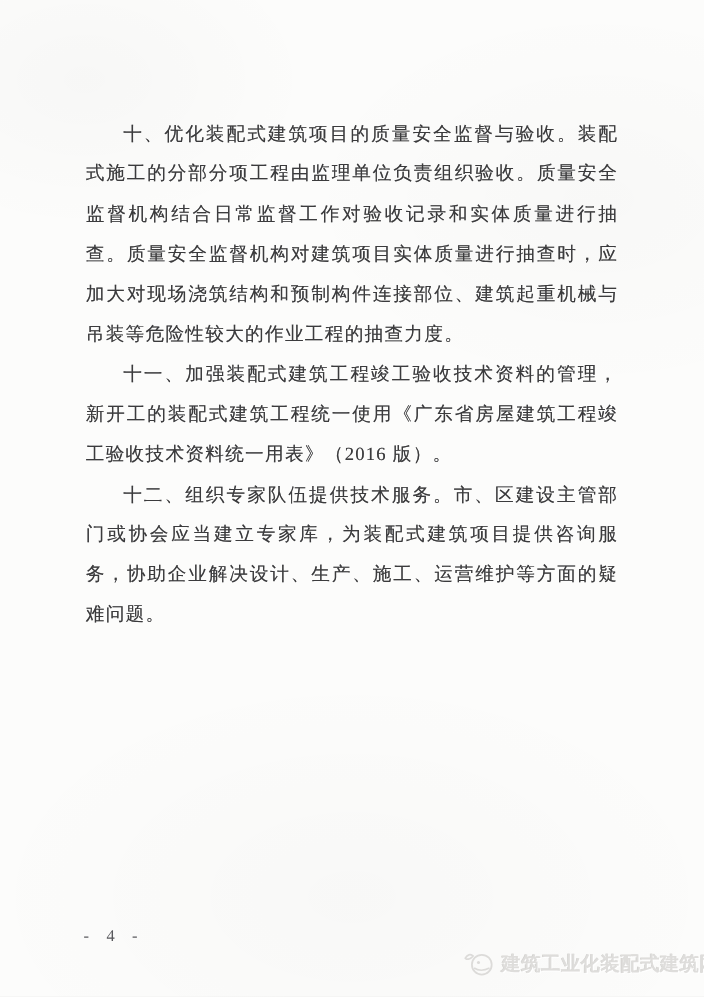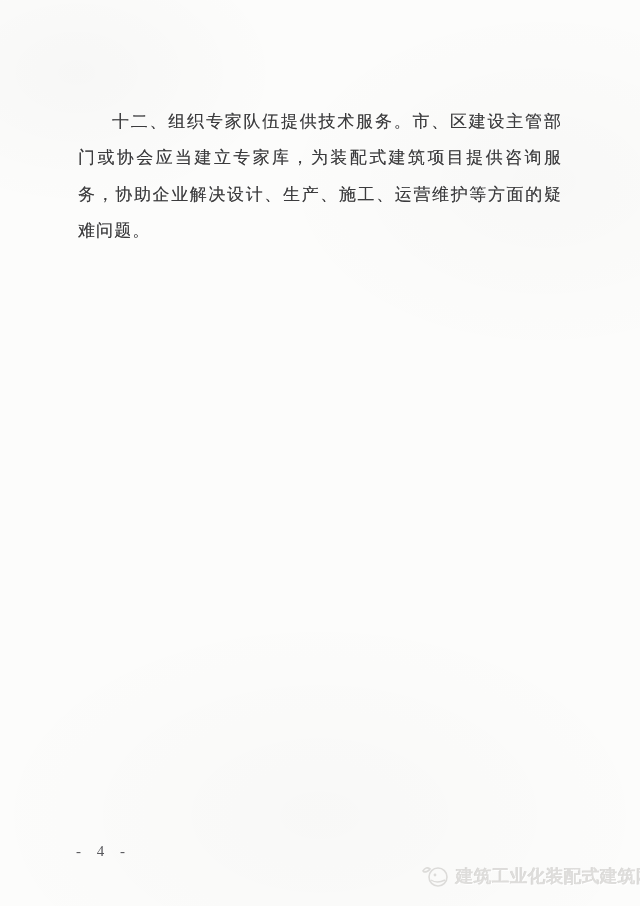--- a/index.html
+++ b/index.html
@@ -70,20 +70,22 @@
     text-shadow: 1px 1px 0 #ffffff, -0.5px -0.5px 0 #cfcecc;
     white-space: nowrap;
   }
 </style>
 </head>
 <body>
 
 <div class="page">
 
   <main class="text-block">
+    <p class="para">十、优化装配式建筑项目的质量安全监督与验收。装配式施工的分部分项工程由监理单位负责组织验收。质量安全监督机构结合日常监督工作对验收记录和实体质量进行抽查。质量安全监督机构对建筑项目实体质量进行抽查时，应加大对现场浇筑结构和预制构件连接部位、建筑起重机械与吊装等危险性较大的作业工程的抽查力度。</p>
+    <p class="para">十一、加强装配式建筑工程竣工验收技术资料的管理，新开工的装配式建筑工程统一使用《广东省房屋建筑工程竣工验收技术资料统一用表》（2016 版）。</p>
     <p class="para">十二、组织专家队伍提供技术服务。市、区建设主管部门或协会应当建立专家库，为装配式建筑项目提供咨询服务，协助企业解决设计、生产、施工、运营维护等方面的疑难问题。</p>
   </main>
 
   <span class="page-number">- 4 -</span>
 
   <div class="watermark">
     <span class="wm-icon">
       <svg width="30" height="26" viewBox="0 0 30 26" xmlns="http://www.w3.org/2000/svg">
         <path d="M2 8 Q5 3 9 6 Q7 9 3 9 Z" fill="none" stroke="#dcdbd9" stroke-width="1.6"></path>
         <circle cx="17" cy="14" r="9" fill="none" stroke="#dcdbd9" stroke-width="1.6"></circle>

